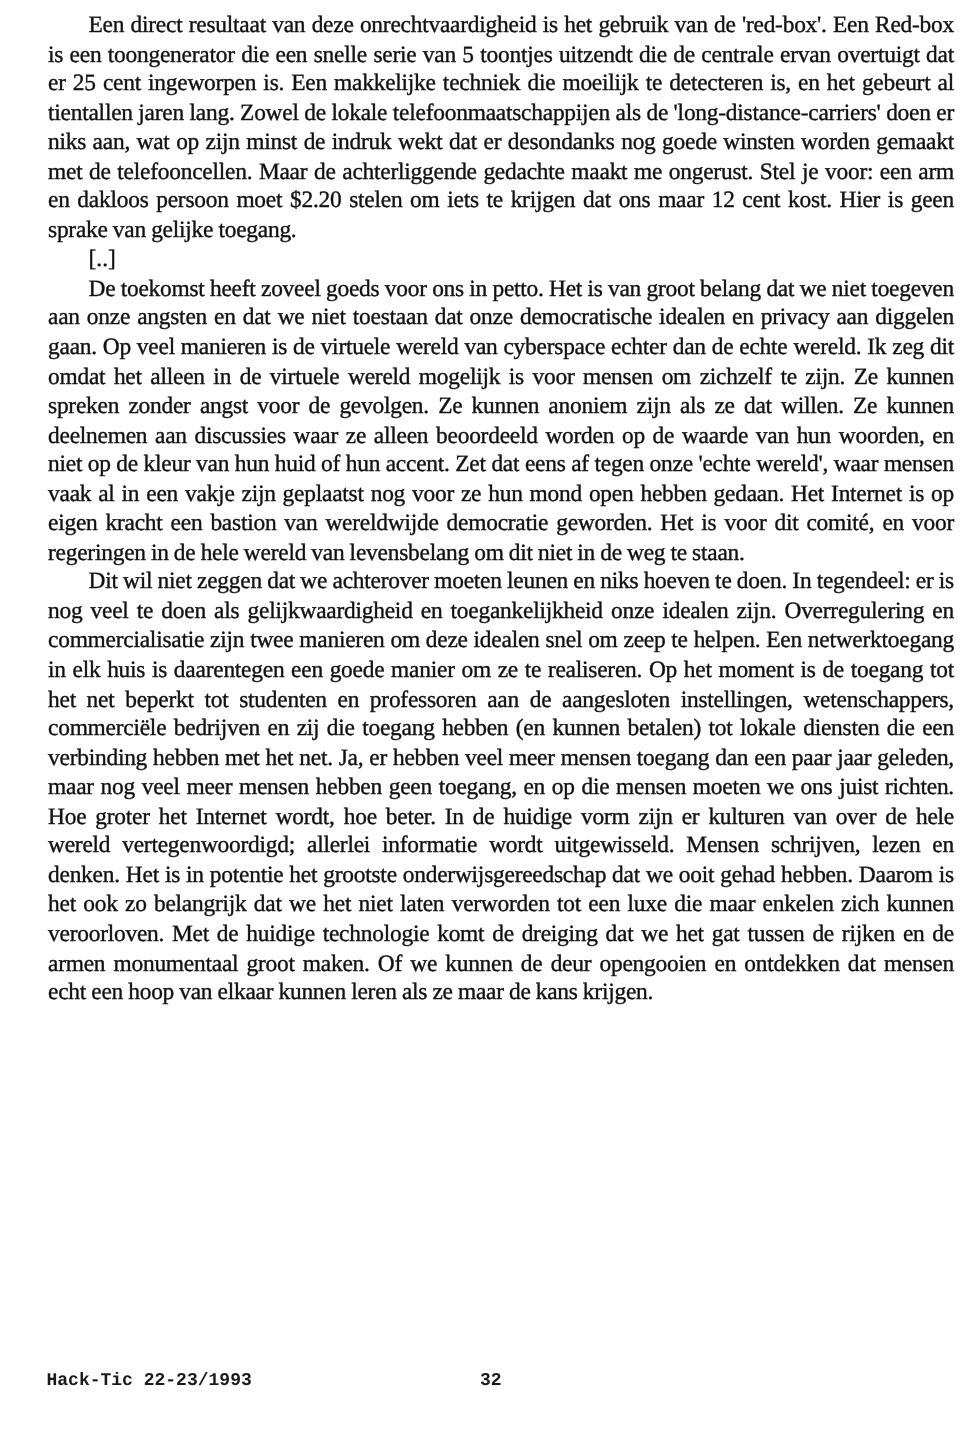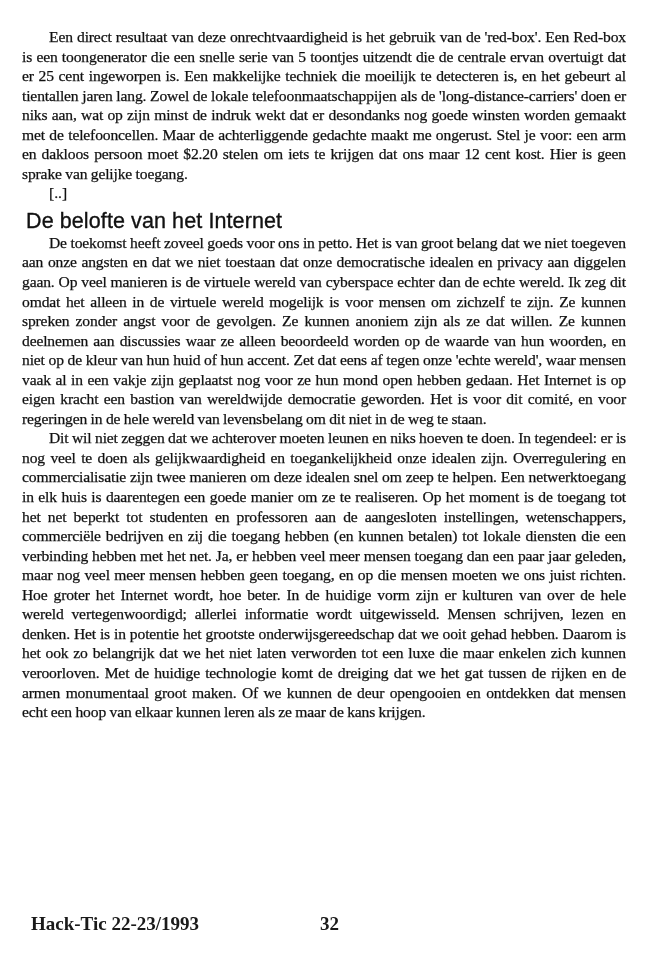--- a/index.html
+++ b/index.html
@@ -9,24 +9,23 @@
     }
     body {
       width: 652px;
       height: 960px;
       position: relative;
       overflow: hidden;
       color: #111111;
     }
     .page {
       position: absolute;
-      left: 22px;
+      left: 32px;
       top: 7px;
       width: 604px;
-      margin-top: 20px;
     }
     .para {
       font-family: "Liberation Serif", serif;
       font-size: 15.6px;
       line-height: 19.55px;
       text-align: justify;
       margin: 0;
       letter-spacing: -0.15px;
       word-spacing: -0.3px;
       font-weight: 500;
@@ -50,41 +49,40 @@
       line-height: 24px;
       margin: 6px 0 0 0;
       padding-left: 4px;
       letter-spacing: 0.1px;
       -webkit-text-stroke: 0.35px #111;
     }
     .footer {
       position: absolute;
       top: 913px;
       left: 31px;
-      font-family: Liberation Serif, serif;
-      font-size: 19px;
+      font-family: Liberation Mono, monospace;
+      font-size: 12px;
       font-weight: 700;
       color: #1a1a1a;
     }
     .footer .pub {
       display: inline-block;
     }
     .footer .pageno {
       position: absolute;
       left: 289px;
       top: 0;
     }
   </style>
 </head>
 <body>
 
 <div class="page">
   <p class="para indent">Een direct resultaat van deze onrechtvaardigheid is het gebruik van de 'red-box'. Een Red-box is een toongenerator die een snelle serie van 5 toontjes uitzendt die de centrale ervan overtuigt dat er 25 cent ingeworpen is. Een makkelijke techniek die moeilijk te detecteren is, en het gebeurt al tientallen jaren lang. Zowel de lokale telefoonmaatschappijen als de 'long-distance-carriers' doen er niks aan, wat op zijn minst de indruk wekt dat er desondanks nog goede winsten worden gemaakt met de telefooncellen. Maar de achterliggende gedachte maakt me ongerust. Stel je voor: een arm en dakloos persoon moet $2.20 stelen om iets te krijgen dat ons maar 12 cent kost. Hier is geen sprake van gelijke toegang.</p>
   <p class="ellipsis">[..]</p>
-  <h2 class="heading">De belofte van het Internet</h2>
   <p class="para indent">De toekomst heeft zoveel goeds voor ons in petto. Het is van groot belang dat we niet toegeven aan onze angsten en dat we niet toestaan dat onze democratische idealen en privacy aan diggelen gaan. Op veel manieren is de virtuele wereld van cyberspace echter dan de echte wereld. Ik zeg dit omdat het alleen in de virtuele wereld mogelijk is voor mensen om zichzelf te zijn. Ze kunnen spreken zonder angst voor de gevolgen. Ze kunnen anoniem zijn als ze dat willen. Ze kunnen deelnemen aan discussies waar ze alleen beoordeeld worden op de waarde van hun woorden, en niet op de kleur van hun huid of hun accent. Zet dat eens af tegen onze 'echte wereld', waar mensen vaak al in een vakje zijn geplaatst nog voor ze hun mond open hebben gedaan. Het Internet is op eigen kracht een bastion van wereldwijde democratie geworden. Het is voor dit comité, en voor regeringen in de hele wereld van levensbelang om dit niet in de weg te staan.</p>
   <p class="para indent">Dit wil niet zeggen dat we achterover moeten leunen en niks hoeven te doen. In tegendeel: er is nog veel te doen als gelijkwaardigheid en toegankelijkheid onze idealen zijn. Overregulering en commercialisatie zijn twee manieren om deze idealen snel om zeep te helpen. Een netwerktoegang in elk huis is daarentegen een goede manier om ze te realiseren. Op het moment is de toegang tot het net beperkt tot studenten en professoren aan de aangesloten instellingen, wetenschappers, commerciële bedrijven en zij die toegang hebben (en kunnen betalen) tot lokale diensten die een verbinding hebben met het net. Ja, er hebben veel meer mensen toegang dan een paar jaar geleden, maar nog veel meer mensen hebben geen toegang, en op die mensen moeten we ons juist richten. Hoe groter het Internet wordt, hoe beter. In de huidige vorm zijn er kulturen van over de hele wereld vertegenwoordigd; allerlei informatie wordt uitgewisseld. Mensen schrijven, lezen en denken. Het is in potentie het grootste onderwijsgereedschap dat we ooit gehad hebben. Daarom is het ook zo belangrijk dat we het niet laten verworden tot een luxe die maar enkelen zich kunnen veroorloven. Met de huidige technologie komt de dreiging dat we het gat tussen de rijken en de armen monumentaal groot maken. Of we kunnen de deur opengooien en ontdekken dat mensen echt een hoop van elkaar kunnen leren als ze maar de kans krijgen.</p>
 </div>
 
 <div class="footer">
   <span class="pub">Hack-Tic 22-23/1993</span>
   <span class="pageno">32</span>
 </div>
 
 </body></html>

